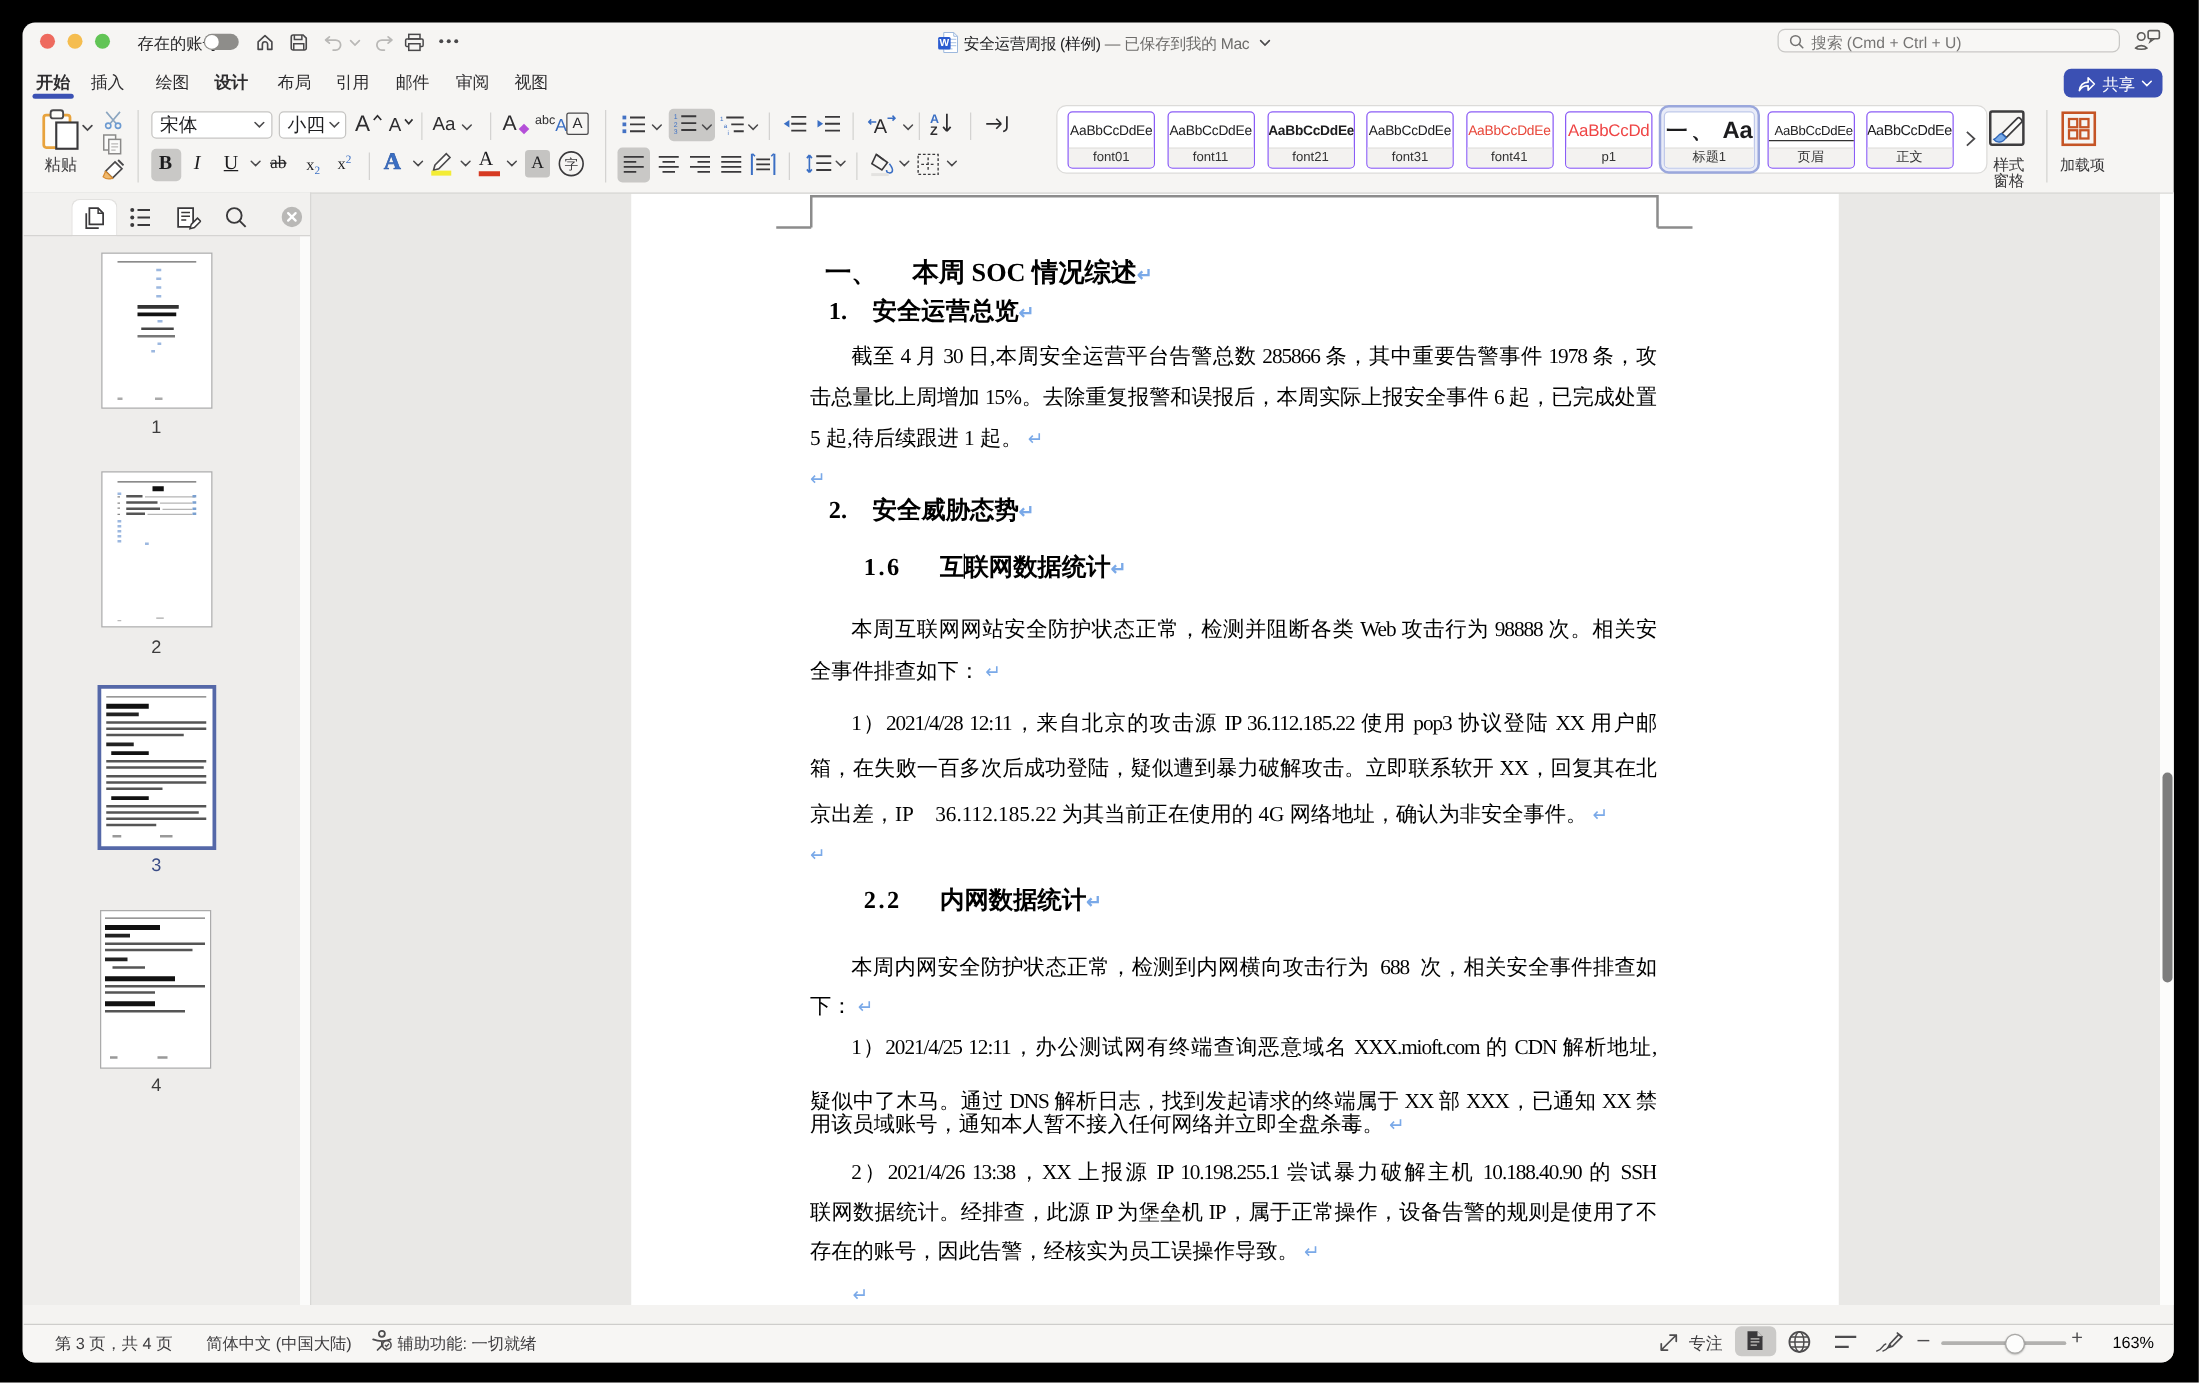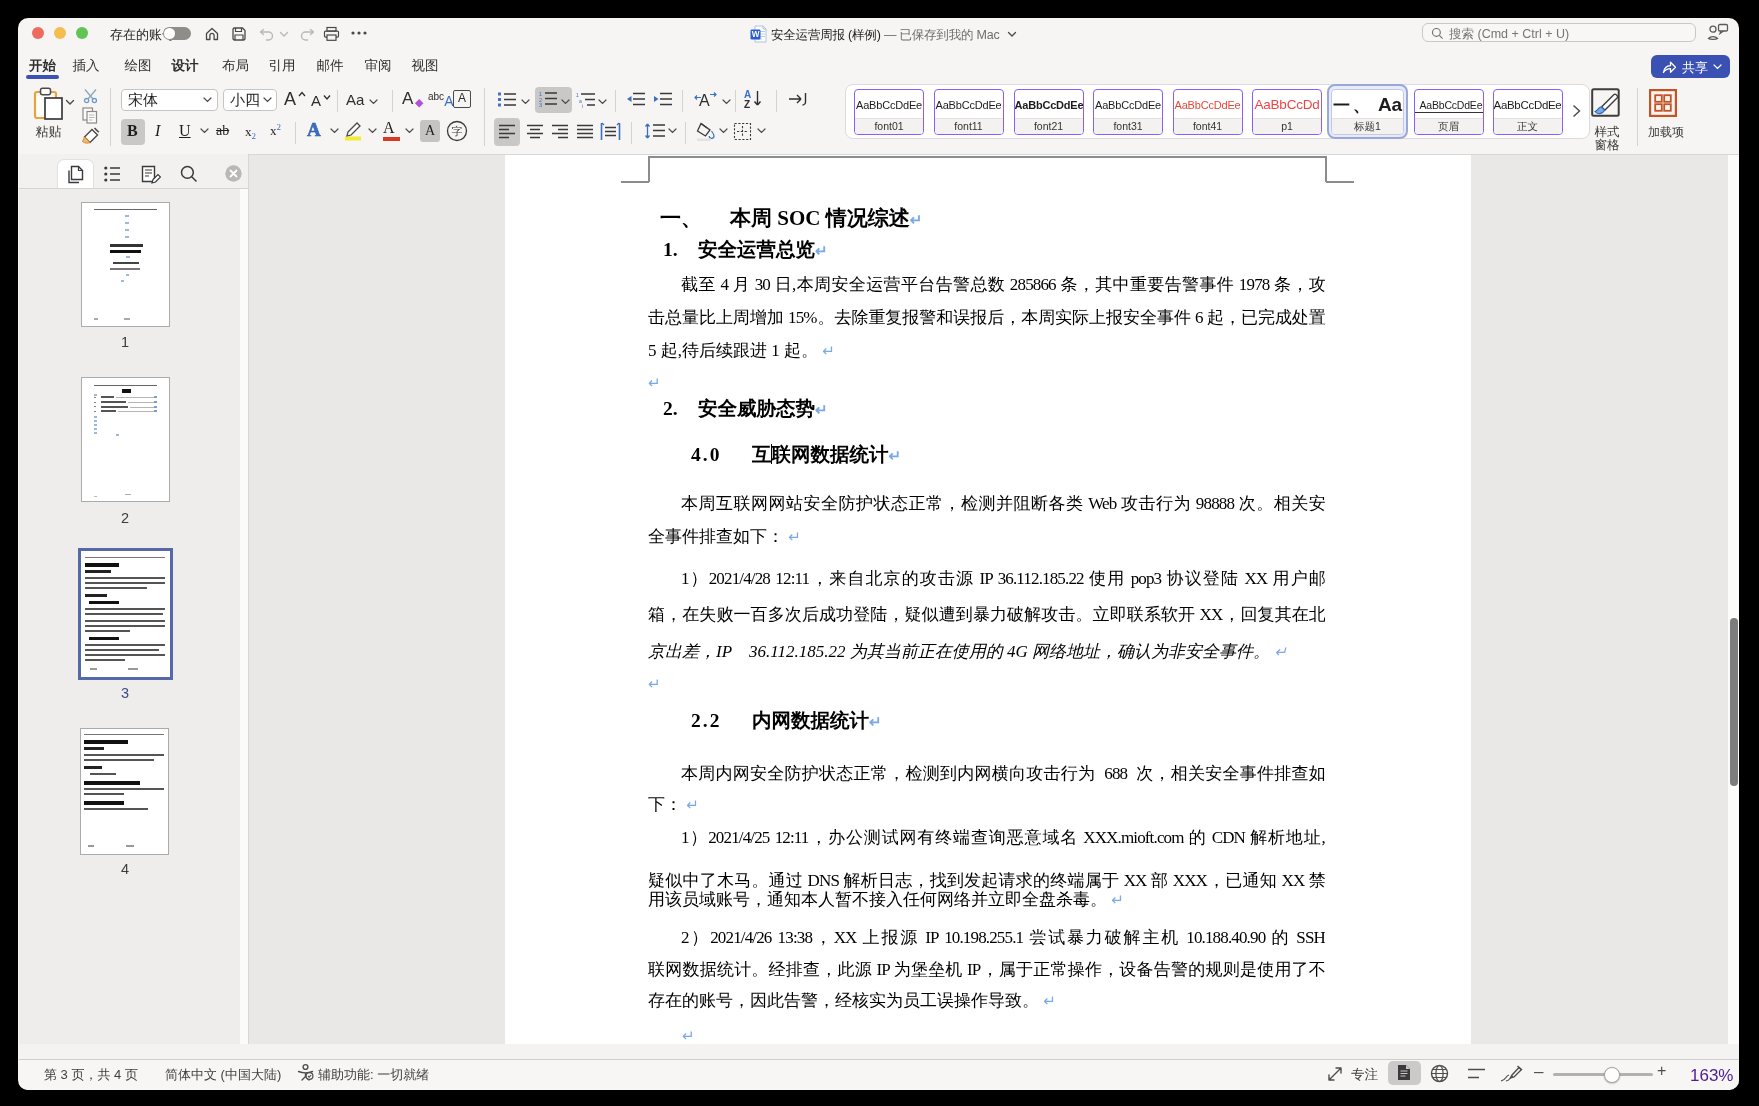--- a/index.html
+++ b/index.html
@@ -65,26 +65,26 @@
   <div class="crop" style="left:1326px;top:181px;width:28px;height:1.5px"></div>
 
   <div id="doc" class="doc">
         <div class="dline hb" style="top: 205.7px;;font-size:21px"><span style="display:inline-block;width:70px">一、</span>本周 SOC 情况综述<span class="pil">↵</span></div>
         <div class="dline hb" style="top: 237.7px;;font-size:19.5px"><span style="display:inline-block;margin-left:3px;width:35px">1.</span>安全运营总览<span class="pil">↵</span></div>
         <div class="dline just ind" style="top: 273.2px;">截至 4 月 30 日,本周安全运营平台告警总数 285866 条，其中重要告警事件 1978 条，攻</div>
         <div class="dline just" style="top: 306.2px;">击总量比上周增加 15%。去除重复报警和误报后，本周实际上报安全事件 6 起，已完成处置</div>
         <div class="dline " style="top: 339.2px;">5 起,待后续跟进 1 起。 <span class="pil">↵</span></div>
         <div class="dline " style="top: 371.2px;"><span class="pil">↵</span></div>
         <div class="dline hb" style="top: 396.7px;;font-size:19.5px"><span style="display:inline-block;margin-left:3px;width:35px">2.</span>安全威胁态势<span class="pil">↵</span></div>
-        <div class="dline hb" style="top: 442.7px;;font-size:19.5px"><span style="display:inline-block;margin-left:31px;width:61px;letter-spacing:2px">4.0</span>互<span id="caret"></span>联网数据统计<span class="pil">↵</span></div>
+        <div class="dline hb" style="top: 442.7px;;font-size:19.5px"><span style="display:inline-block;margin-left:31px;width:61px;letter-spacing:2px">1.6</span>互<span id="caret"></span>联网数据统计<span class="pil">↵</span></div>
         <div class="dline just ind" style="top: 492.2px;">本周互联网网站安全防护状态正常，检测并阻断各类 Web 攻击行为 98888 次。相关安</div>
         <div class="dline " style="top: 525px;">全事件排查如下： <span class="pil">↵</span></div>
         <div class="dline just ind" style="top: 567.2px;">1）2021/4/28 12:11，来自北京的攻击源 IP 36.112.185.22 使用 pop3 协议登陆 XX 用户邮</div>
         <div class="dline just" style="top: 603.2px;">箱，在失败一百多次后成功登陆，疑似遭到暴力破解攻击。立即联系软开 XX，回复其在北</div>
-        <div class="dline " style="top: 640.2px; font-style: italic;">京出差，IP&nbsp;&nbsp;&nbsp;&nbsp;36.112.185.22 为其当前正在使用的 4G 网络地址，确认为非安全事件。 <span class="pil">↵</span></div>
+        <div class="dline " style="top: 640.2px;">京出差，IP&nbsp;&nbsp;&nbsp;&nbsp;36.112.185.22 为其当前正在使用的 4G 网络地址，确认为非安全事件。 <span class="pil">↵</span></div>
         <div class="dline " style="top: 672.2px;"><span class="pil">↵</span></div>
         <div class="dline hb" style="top: 709.2px;;font-size:19.5px"><span style="display:inline-block;margin-left:31px;width:61px;letter-spacing:2px">2.2</span>内网数据统计<span class="pil">↵</span></div>
         <div class="dline just ind" style="top: 761.8px;">本周内网安全防护状态正常，检测到内网横向攻击行为&nbsp; 688 &nbsp;次，相关安全事件排查如</div>
         <div class="dline " style="top: 792.8px;">下： <span class="pil">↵</span></div>
         <div class="dline just ind" style="top: 826.2px;">1）2021/4/25 12:11，办公测试网有终端查询恶意域名 XXX.mioft.com 的 CDN 解析地址,</div>
         <div class="dline just" style="top: 869px;">疑似中了木马。通过 DNS 解析日志，找到发起请求的终端属于 XX 部 XXX，已通知 XX 禁</div>
         <div class="dline " style="top: 888.2px;">用该员域账号，通知本人暂不接入任何网络并立即全盘杀毒。 <span class="pil">↵</span></div>
         <div class="dline just ind" style="top: 926.2px;">2）2021/4/26 13:38，XX 上报源 IP 10.198.255.1 尝试暴力破解主机 10.188.40.90 的 SSH</div>
         <div class="dline just" style="top: 957.9px;">联网数据统计。经排查，此源 IP 为堡垒机 IP，属于正常操作，设备告警的规则是使用了不</div>
         <div class="dline " style="top: 988.8px;">存在的账号，因此告警，经核实为员工误操作导致。 <span class="pil">↵</span></div>
@@ -689,15 +689,15 @@
         <svg width="23" height="19" viewBox="0 0 23 19">
           <path d="M1 17c6-1.5 4-5 8-6M6 17c5-1 3.5-4 7-5" fill="none" stroke="#4d4c4e" stroke-width="1.1"></path>
           <path d="M12 11 19 3.5l2.5 2L14 13l-3.5 1z" fill="none" stroke="#4d4c4e" stroke-width="1.4"></path>
           <path d="M17.5 2 21 5.5" stroke="#4d4c4e" stroke-width="1.4"></path>
         </svg>
       </div>
       <div class="abs" style="left:1534px;top:1062px;font-size:17px;color:#4d4c4e">–</div>
       <div class="abs" style="left:1553px;top:1072.5px;width:100px;height:3.5px;background:#b2b1af;border-radius:2px"></div>
       <div class="abs" style="left:1604px;top:1067px;width:14px;height:14px;border-radius:50%;background:#fdfdfc;border:0.5px solid #a9a8a6;box-shadow:0 0.5px 1.5px rgba(0,0,0,0.35)"></div>
       <div class="abs" style="left:1657px;top:1062px;font-size:16px;color:#4d4c4e">+</div>
-      <div class="abs" style="left:1690px;top:1066px;font-size:17px;color:#4c1d95">163%</div>
+      <div class="abs" style="left:1690px;top:1066px;font-size:13px;color:#000000">163%</div>
     </div>
 </div>
 
 </body></html>

